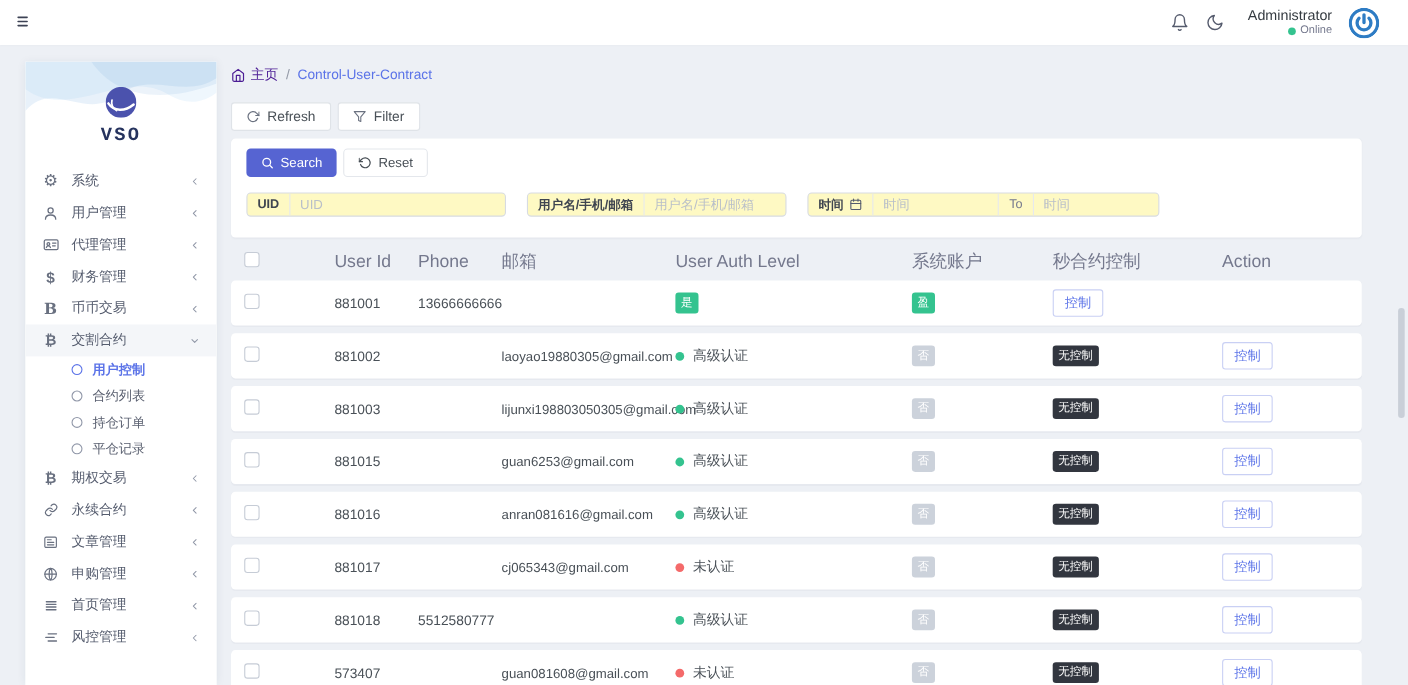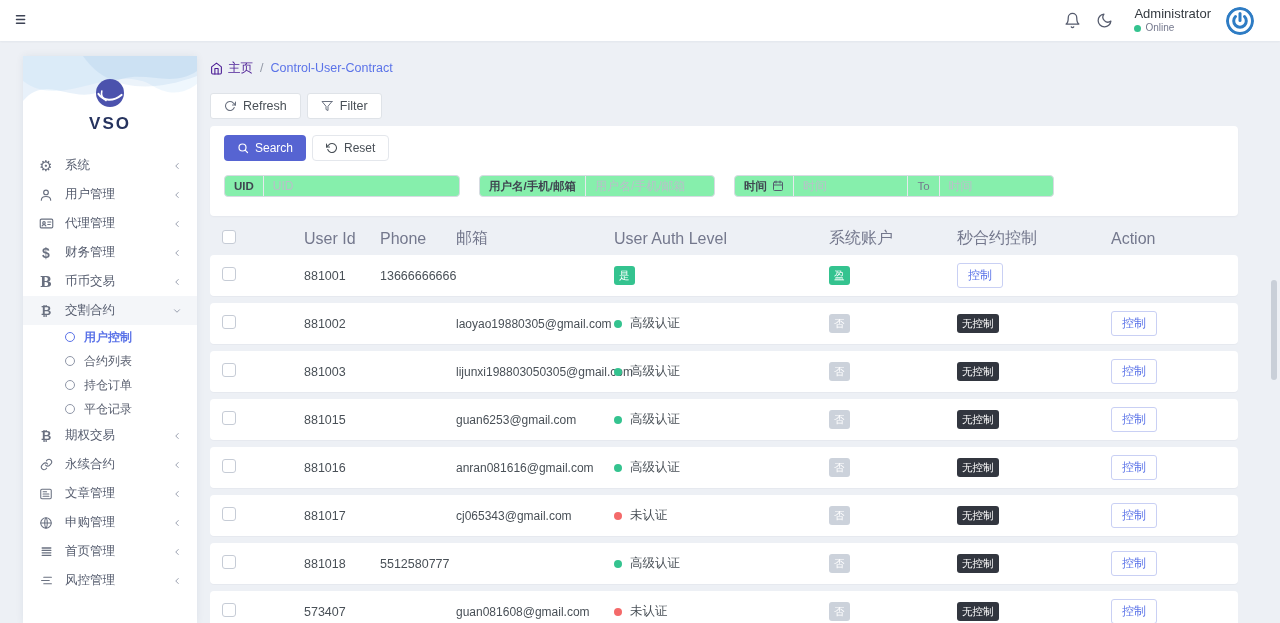--- a/index.html
+++ b/index.html
@@ -14,29 +14,29 @@
 
   
   .topbar { position:absolute; top:0; left:0; width:100%; height:41px; background:#fff;
     display:flex; align-items:center; justify-content:space-between; padding:0 26px 0 10px;
     box-shadow:0 1px 2px rgba(20,30,60,.05); z-index:6; }
   .hamburger { background:none; border:none; color:#3c4254; cursor:pointer; padding:4px; }
   .topbar-right { display:flex; align-items:center; gap:15px; }
   .icon-btn { background:none; border:none; color:#555b6d; cursor:pointer; padding:0; display:flex; }
   .admin { text-align:right; line-height:1.25; margin-left:6px; }
   .admin-name { font-size:13px; color:#343a40; }
-  .admin-status { font-size:10px; color:#74788d; display:flex; align-items:center; gap:4px; justify-content:flex-start; }
+  .admin-status { font-size:10px; color:#74788d; display:flex; align-items:center; gap:4px; justify-content:flex-end; }
   .status-dot { width:7px; height:7px; border-radius:50%; background:#34c38f; }
   .avatar { width:28px; height:28px; border-radius:50%; overflow:hidden; }
 
   
   .sidebar { position:absolute; left:23px; top:56px; width:174px; bottom:0; background:#fff;
     box-shadow:0 0 8px rgba(30,50,90,.07); overflow:hidden; z-index:4; }
   .waves { position:absolute; top:0; left:0; width:174px; height:70px; pointer-events:none; }
-  .logo { position:relative; text-align:center; padding-top:23px; }
+  .logo { position:relative; text-align:center; padding-top:23px;font-family:Liberation Mono, monospace; }
   .logo-mark { margin:0 auto; width:28px; height:28px; }
   .logo-text { margin-top:7px; font-size:17px; font-weight:bold; letter-spacing:2px; color:#26335e; }
   .menu { margin-top:17px; }
   .mitem { display:flex; align-items:center; height:29px; padding:0 15px; gap:11px;
     font-size:12.5px; color:#555c6e; cursor:pointer; }
   .mitem.active-parent { background:#f4f6f9; }
   .mi-icon { width:16px; display:flex; justify-content:center; color:#697080; }
   .mi-label { flex:1; white-space:nowrap; }
   .mi-chev { color:#9097a7; display:flex; }
   .submenu { }
@@ -68,21 +68,21 @@
 
   .search-card { margin-top:7px; background:#fff; border-radius:4px; padding:9px 14px 19px;
     box-shadow:0 1px 2px rgba(20,30,60,.04); }
   .search-actions { display:flex; gap:6px; }
   .btn-primary { display:flex; align-items:center; gap:6px; background:#5664d2; color:#fff; border:none;
     border-radius:4px; padding:5px 13px; font-size:12px; cursor:pointer; }
   .btn-light { display:flex; align-items:center; gap:6px; background:#fff; color:#495057;
     border:1px solid #e4e7ec; border-radius:4px; padding:5px 13px; font-size:12px; cursor:pointer; }
   .search-fields { margin-top:14px; display:flex; gap:19px; }
   .igroup { display:flex; align-items:stretch; border:1px solid #d7dbe2; border-radius:4px;
-    height:22px; background:#86efac; overflow:hidden; }
+    height:22px; background:#fef9c3; overflow:hidden; }
   .ig-label { display:flex; align-items:center; gap:5px; padding:0 9px; font-size:11.5px; font-weight:bold;
     color:#3f4550; border-right:1px solid #e6e9ee; white-space:nowrap; }
   .ig-label .ic { color:#555c6e; }
   .igroup input { border:none; outline:none; padding:0 9px; font-size:12px; color:#495057; background:transparent; }
   .igroup input::placeholder { color:#b9bfc9; }
   .ig-to { display:flex; align-items:center; padding:0 9px; font-size:11.5px; color:#74788d;
     border-left:1px solid #e6e9ee; border-right:1px solid #e6e9ee; }
 
   
   .table { margin-top:6px; }

